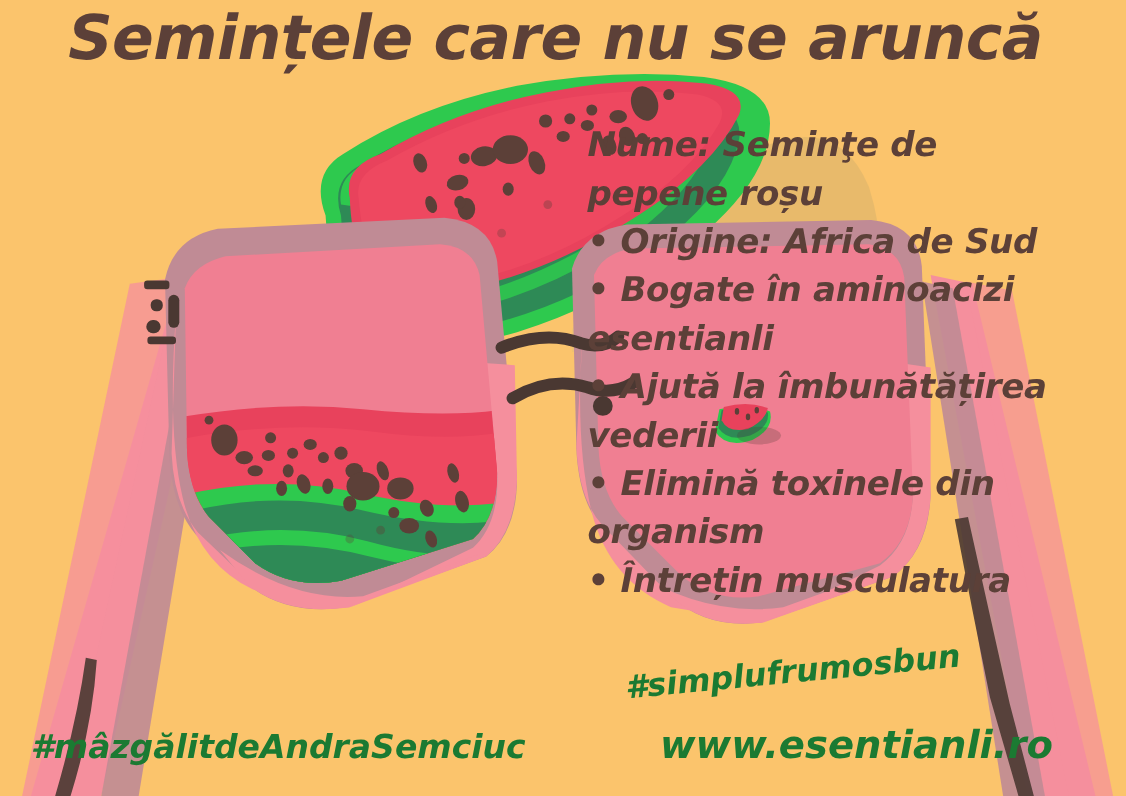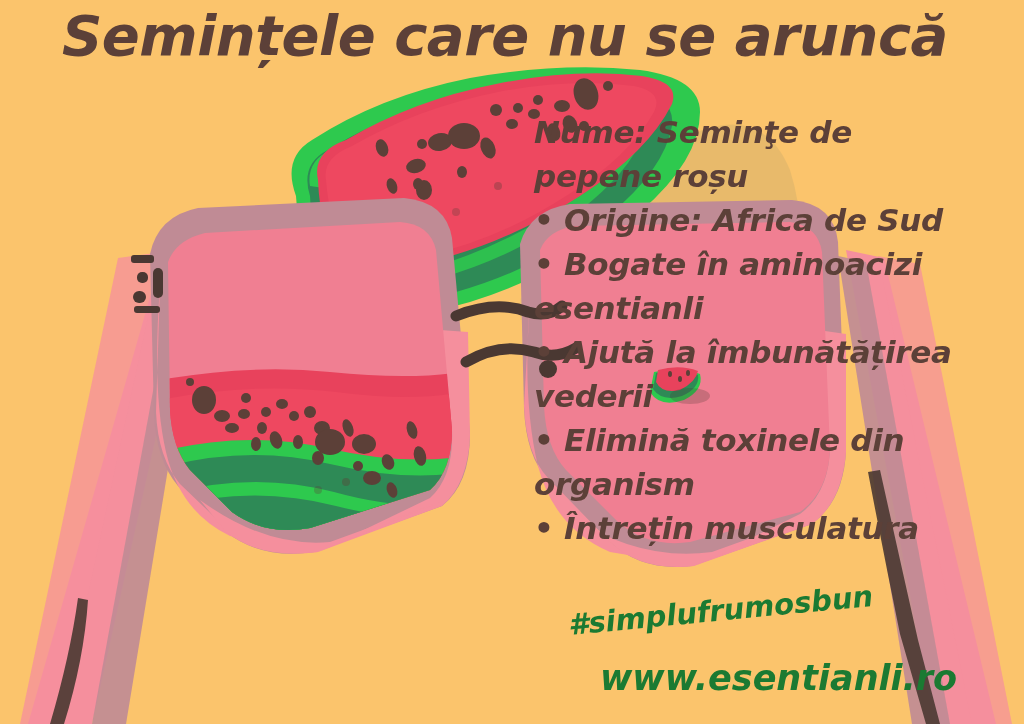--- a/index.html
+++ b/index.html
@@ -234,16 +234,17 @@
     <span class="li">• Origine: Africa de Sud</span>
     <span class="li">• Bogate în aminoacizi</span>
     <span class="li">esentianli</span>
     <span class="li">• Ajută la îmbunătățirea</span>
     <span class="li">vederii</span>
     <span class="li">• Elimină toxinele din</span>
     <span class="li">organism</span>
     <span class="li">• Întrețin musculatura</span>
   </div>
 
+  <div class="txt foot" id="tag-hash">#mâzgălitdeAndraSemciuc</div>
   <div class="txt foot" id="tag-simplu">#simplufrumosbun</div>
   <div class="txt foot" id="tag-site">www.esentianli.ro</div>
 
 </div>
 
 </body></html>

